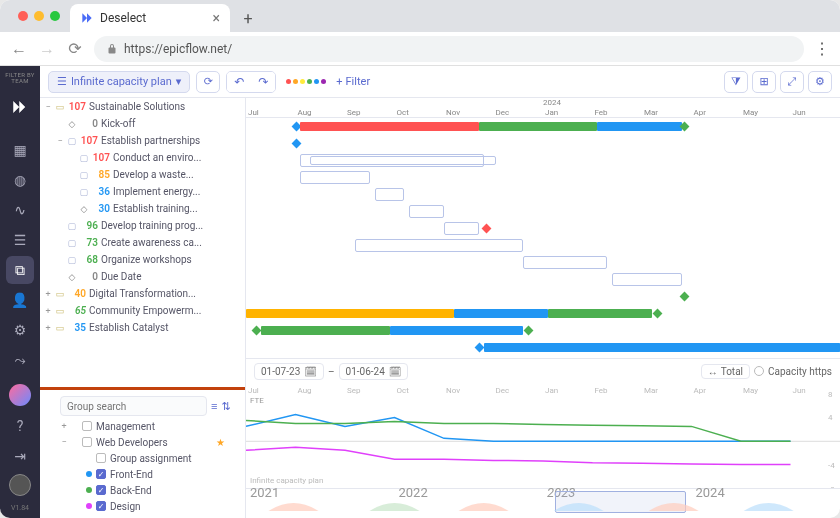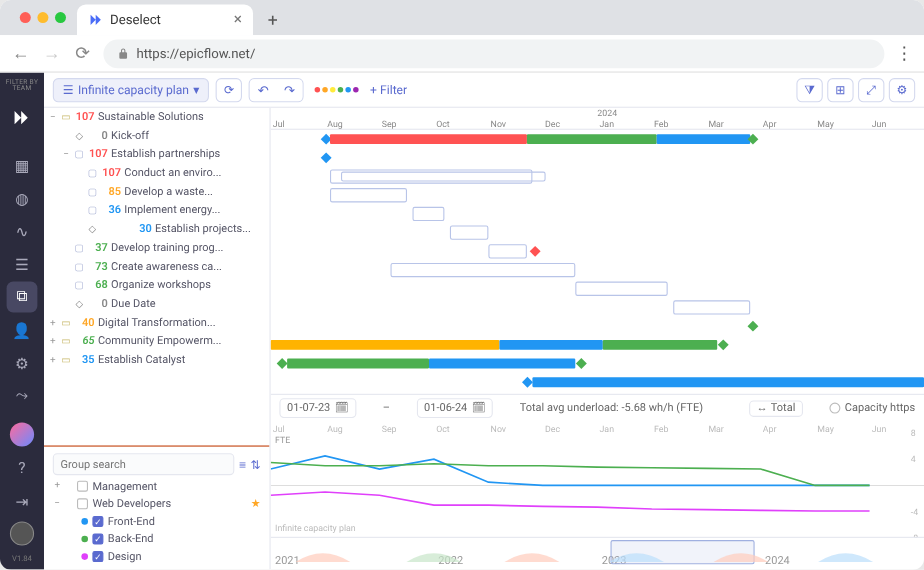--- a/index.html
+++ b/index.html
@@ -42,21 +42,21 @@
 .content{flex:1;display:flex;overflow:hidden}
 .tree-panel{width:206px;display:flex;flex-direction:column;border-right:1px solid #e5e7ef;overflow:hidden}
 .tree-header{height:20px;display:flex;align-items:center;padding:0 8px;font-size:11px;color:#555}
 .create-new{margin-left:auto;color:#5a6acf;font-size:10px}
 .tree-body{flex:1;overflow:hidden}
 .tree-row{height:17px;display:flex;align-items:center;font-size:10px;padding-left:4px;gap:3px;white-space:nowrap;overflow:hidden}
 .tree-toggle{width:8px;font-size:9px;color:#999;text-align:center;flex-shrink:0}
 .tree-icon{width:10px;height:10px;flex-shrink:0;display:flex;align-items:center;justify-content:center;font-size:9px}
 .priority{font-weight:600;width:18px;text-align:right;font-size:10px;flex-shrink:0}
 .tree-name{flex:1;overflow:hidden;text-overflow:ellipsis;color:#556}
-.groups-panel{border-top:1px solid #c2410c;padding:4px 0}
+.groups-panel{border-top:3px solid #c2410c;padding:4px 12px}
 .group-search{height:24px;display:flex;align-items:center;padding:0 8px;gap:4px}
 .group-search input{flex:1;border:1px solid #e5e7ef;border-radius:4px;height:20px;padding:0 6px;font-size:10px;color:#888;background:#fafbfc}
 .search-icons{color:#5a6acf;font-size:11px;display:flex;gap:4px}
 .groups-header{height:18px;display:flex;align-items:center;padding:0 8px;font-size:11px;color:#555}
 .deselect{margin-left:auto;color:#5a6acf;font-size:10px}
 .group-row{height:16px;display:flex;align-items:center;padding-left:8px;font-size:10px;gap:4px;color:#556}
 .group-checkbox{width:10px;height:10px;border:1px solid #bbb;border-radius:2px;display:flex;align-items:center;justify-content:center;font-size:8px}
 .group-checkbox.checked{background:#5a6acf;border-color:#5a6acf;color:#fff}
 .group-color{width:6px;height:6px;border-radius:50%}
 .star{margin-left:auto;margin-right:8px;color:#ffa726;font-size:10px}
@@ -64,28 +64,28 @@
 .timeline-header{height:20px;position:relative;border-bottom:1px solid #e5e7ef}
 .year-label{position:absolute;top:0;font-size:8px;color:#888}
 .month-labels{position:absolute;bottom:0;left:0;right:0;height:12px}
 .month-label{position:absolute;font-size:8px;color:#888;bottom:0}
 .gantt-body{flex:1;position:relative}
 .gantt-row{height:17px;position:relative}
 .bar{position:absolute;height:9px;top:4px;border-radius:1px}
 .diamond{position:absolute;width:7px;height:7px;transform:rotate(45deg);top:5px}
 .bar-outline{position:absolute;height:13px;top:2px;border:1px solid #b8c4e8;border-radius:2px}
 .footer-panel{height:160px;border-top:1px solid #e5e7ef;display:flex;flex-direction:column}
-.footer-controls{height:24px;display:flex;align-items:center;padding:0 8px;gap:24px;font-size:10px;color:#666}
+.footer-controls{height:24px;display:flex;align-items:center;padding:0 8px;gap:4px;font-size:10px;color:#666}
 .date-box{border:1px solid #e5e7ef;border-radius:4px;padding:2px 6px;display:flex;align-items:center;gap:4px}
 .total-badge{margin-left:auto;border:1px solid #e5e7ef;border-radius:4px;padding:1px 6px;display:flex;align-items:center;gap:3px}
 .capacity-view{display:flex;align-items:center;gap:4px}
 .radio{width:10px;height:10px;border:1px solid #bbb;border-radius:50%}
 .footer-chart{flex:1;position:relative}
 .footer-minimap{height:30px;border-top:1px solid #e5e7ef;position:relative}
-.minimap-year{position:absolute;bottom:2px;font-size:10px;color:#999}
+.minimap-year{position:absolute;bottom:18px;font-size:13px;color:#999}
 svg.chart-svg{position:absolute;top:0;left:0}
 </style>
 </head>
 <body>
 
 <div class="browser-frame">
 
   <div class="tab-bar">
     <div class="traffic-lights">
       <div class="tl red"></div>
@@ -206,27 +206,27 @@
               </div>
               <div class="tree-row" style="padding-left: 28px;">
                 <span class="tree-toggle"></span>
                 <span class="tree-icon" style="color: rgb(170, 178, 213);">▢</span>
                 <span class="priority" style="color: rgb(33, 150, 243);">36</span>
                 <span class="tree-name">Implement energy...</span>
               </div>
               <div class="tree-row" style="padding-left: 28px;">
                 <span class="tree-toggle"></span>
                 <span class="tree-icon" style="color: rgb(136, 136, 136);">◇</span>
-                <span class="priority" style="color: rgb(33, 150, 243); margin-left: 28px;">30</span>
-                <span class="tree-name">Establish projects...</span>
-              </div>
-              <div class="tree-row" style="padding-left: 16px;">
-                <span class="tree-toggle"></span>
-                <span class="tree-icon" style="color: rgb(170, 178, 213);">▢</span>
-                <span class="priority" style="color: rgb(76, 175, 80);">37</span>
+                <span class="priority" style="color: rgb(33, 150, 243);">30</span>
+                <span class="tree-name">Establish training...</span>
+              </div>
+              <div class="tree-row" style="padding-left: 16px;">
+                <span class="tree-toggle"></span>
+                <span class="tree-icon" style="color: rgb(170, 178, 213);">▢</span>
+                <span class="priority" style="color: rgb(76, 175, 80);">96</span>
                 <span class="tree-name">Develop training prog...</span>
               </div>
               <div class="tree-row" style="padding-left: 16px;">
                 <span class="tree-toggle"></span>
                 <span class="tree-icon" style="color: rgb(170, 178, 213);">▢</span>
                 <span class="priority" style="color: rgb(76, 175, 80);">73</span>
                 <span class="tree-name">Create awareness ca...</span>
               </div>
               <div class="tree-row" style="padding-left: 16px;">
                 <span class="tree-toggle"></span>
@@ -274,20 +274,26 @@
                   <span style="width: 6px;"></span>
                   <span class="group-checkbox"></span>
                   <span>Management</span>
                 </div>
                 <div class="group-row" style="padding-left: 8px;">
                   <span class="tree-toggle">−</span>
                   <span style="width: 6px;"></span>
                   <span class="group-checkbox"></span>
                   <span>Web Developers</span>
                   <span class="star">★</span>
+                </div>
+                <div class="group-row" style="padding-left: 22px;">
+                  <span class="tree-toggle"></span>
+                  <span style="width: 6px;"></span>
+                  <span class="group-checkbox"></span>
+                  <span>Group assignment</span>
                 </div>
                 <div class="group-row" style="padding-left: 22px;">
                   <span class="tree-toggle"></span>
                   <span class="group-color" style="background: rgb(33, 150, 243);"></span>
                   <span class="group-checkbox checked">✓</span>
                   <span>Front-End</span>
                 </div>
                 <div class="group-row" style="padding-left: 22px;">
                   <span class="tree-toggle"></span>
                   <span class="group-color" style="background: rgb(76, 175, 80);"></span>
@@ -380,21 +386,20 @@
                 <div class="bar" style="left: 237.6px; width: 356.4px; background: rgb(33, 150, 243);"></div>
                 <div class="diamond" style="left: 591px; background: rgb(33, 150, 243);"></div>
               </div>
             </div>
 
           <div class="footer-panel">
             <div class="footer-controls">
               <div class="date-box"><span>01-07-23</span> 🗓</div>
               <span>–</span>
               <div class="date-box"><span>01-06-24</span> 🗓</div>
-              <span>Total avg underload: -5.68 wh/h (FTE)</span>
               <div class="total-badge">↔ <span>Total</span></div>
               <div class="capacity-view">
                 <div class="radio"></div>
                 <span>Capacity https</span>
               </div>
             </div>
             <div class="footer-chart" id="footer-chart">
                 <svg width="594" height="106" class="chart-svg">
                   <text x="2" y="10" font-size="8" fill="#bbb">Jul</text>
                   <text x="51.5" y="10" font-size="8" fill="#bbb">Aug</text>
@@ -416,21 +421,21 @@
                   <text x="4" y="20" font-size="8" fill="#999">FTE</text>
                   <polyline points="0,43.393750000000004 49.5,31.468750000000004 99,43.393750000000004 148.5,34.45 198,55.31875 247.5,58.300000000000004 297,58.300000000000004 346.5,58.300000000000004 396,58.300000000000004 445.5,58.300000000000004 495,58.300000000000004 544.5,58.300000000000004" fill="none" stroke="#2196f3" stroke-width="1.5"></polyline>
                   <polyline points="0,37.431250000000006 49.5,40.4125 99,40.4125 148.5,38.62375 198,40.4125 247.5,40.4125 297,41.605000000000004 346.5,42.20125 396,42.7975 445.5,43.393750000000004 495,58.300000000000004 544.5,58.300000000000004" fill="none" stroke="#4caf50" stroke-width="1.5"></polyline>
                   <polyline points="0,67.24375 49.5,64.2625 99,67.24375 148.5,76.1875 198,76.1875 247.5,77.38000000000001 297,77.97625000000001 346.5,79.76500000000001 396,80.36125000000001 445.5,80.95750000000001 495,81.55375000000001 544.5,81.55375000000001" fill="none" stroke="#e040fb" stroke-width="1.5"></polyline>
                   <text x="4" y="100" font-size="8" fill="#bbb">Infinite capacity plan</text>
                 </svg>
               </div>
             <div class="footer-minimap" id="footer-minimap">
                 <span class="minimap-year" style="left: 4px;">2021</span>
                 <span class="minimap-year" style="left: 152.5px;">2022</span>
-                <span class="minimap-year" style="left: 301px;">2023</span>
+                <span class="minimap-year" style="left: 301px; font-style: italic;">2023</span>
                 <span class="minimap-year" style="left: 449.5px;">2024</span>
                 <div style="position: absolute; left: 308.88px; width: 130.68px; top: 2px; height: 22px; border: 1px solid rgb(160, 176, 224); background: rgba(160, 176, 224, 0.15); border-radius: 2px;"></div>
                 <svg width="594" height="26" style="position: absolute;">
                   <path d="M22.520000000000003 22 Q 47.52 6 72.52000000000001 22 Z" fill="#ffccbc" opacity="0.7"></path>
                   <path d="M123.5 22 Q 148.5 6 173.5 22 Z" fill="#c8e6c9" opacity="0.7"></path>
                   <path d="M212.60000000000002 22 Q 237.60000000000002 6 262.6 22 Z" fill="#ffccbc" opacity="0.7"></path>
                   <path d="M307.64000000000004 22 Q 332.64000000000004 6 357.64000000000004 22 Z" fill="#bbdefb" opacity="0.7"></path>
                   <path d="M402.68 22 Q 427.68 6 452.68 22 Z" fill="#ffccbc" opacity="0.7"></path>
                   <path d="M497.72 22 Q 522.72 6 547.72 22 Z" fill="#bbdefb" opacity="0.7"></path>
                 </svg>

